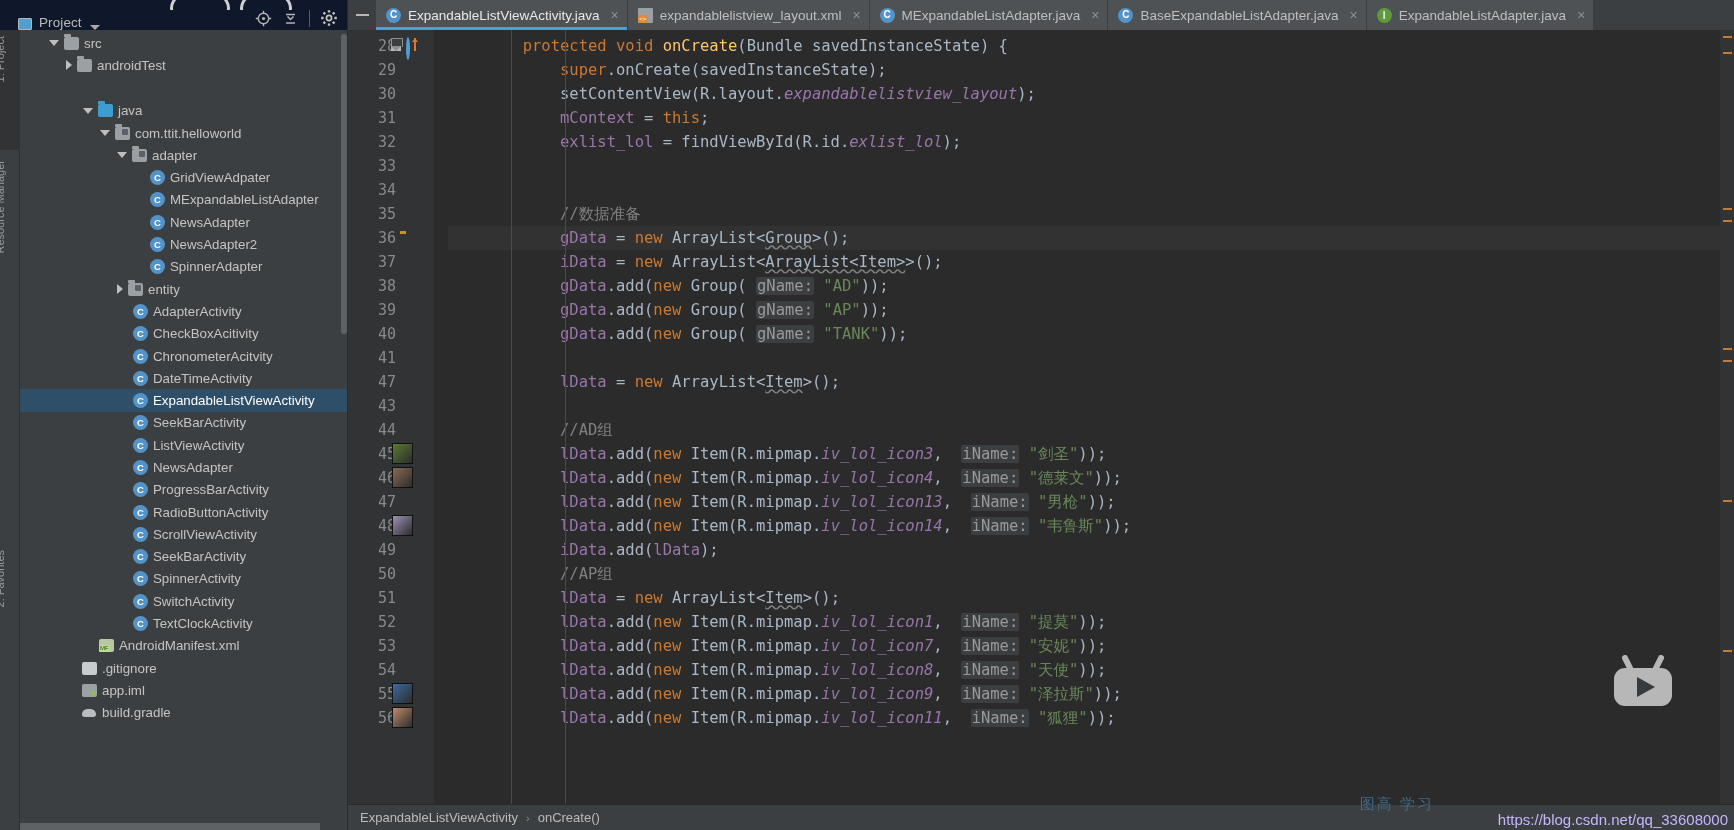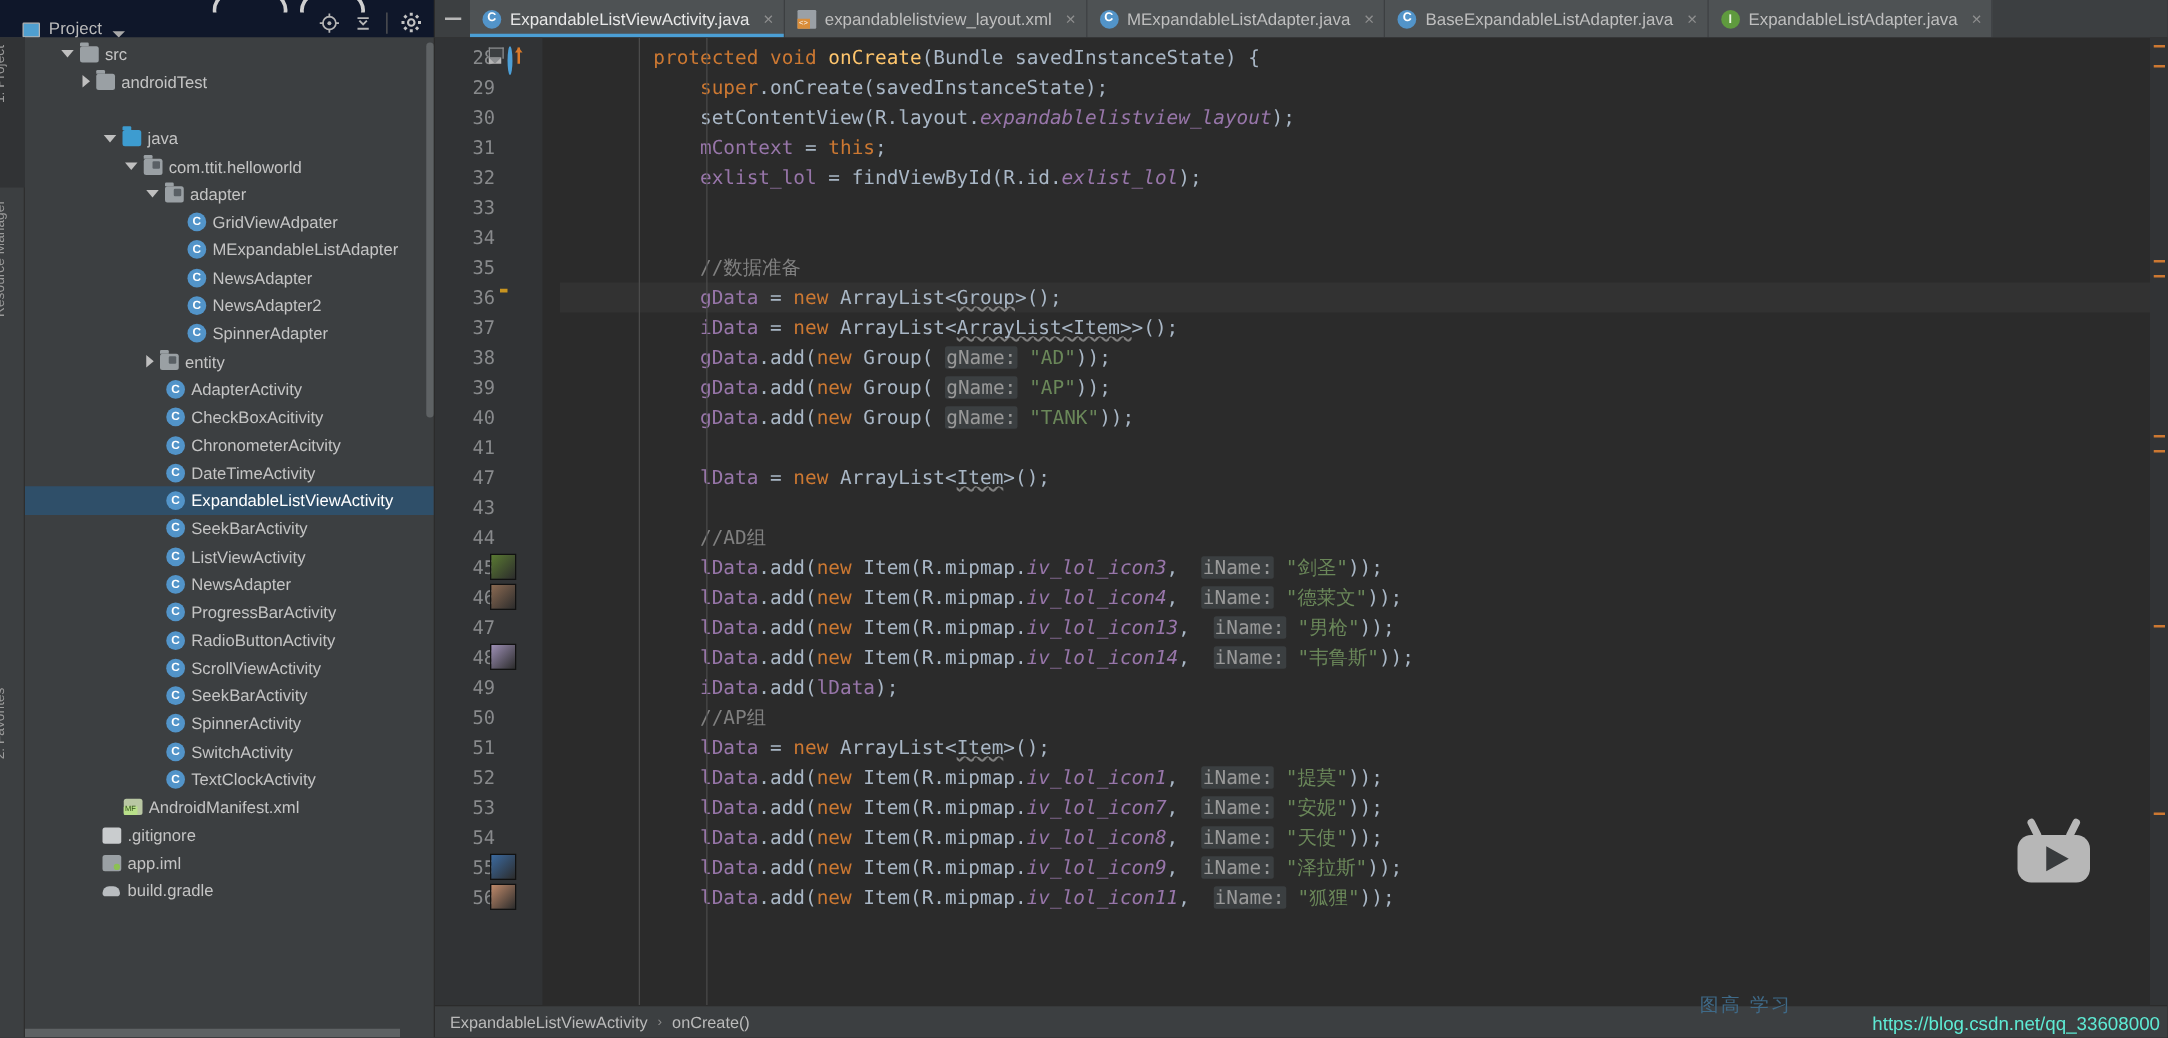--- a/index.html
+++ b/index.html
@@ -258,21 +258,21 @@
   }
   .crumbbar .sep { color: #8b8b8b; font-size: 11px; }
 
   
   .wm-logo {
     position: absolute; right: 58px; bottom: 118px;
     width: 66px; height: 58px; opacity: .82;
   }
   .wm-url {
     position: absolute; right: 6px; bottom: 2px;
-    font-size: 15px; color: #5eead4;
+    font-size: 15px; color: #c4b5fd;
     font-family: "Liberation Sans", sans-serif;
   }
   .wm-cn {
     position: absolute; right: 300px; bottom: 16px;
     font-size: 15px; color: #3f6a88; letter-spacing: 2px;
   }
 
   
   .arc-deco { position:absolute; left: 170px; top:-16px; width: 150px; height: 26px; overflow:hidden; }
   .arc-deco div { position:absolute; border:3px solid #cfcfcf; border-radius:50%; }

